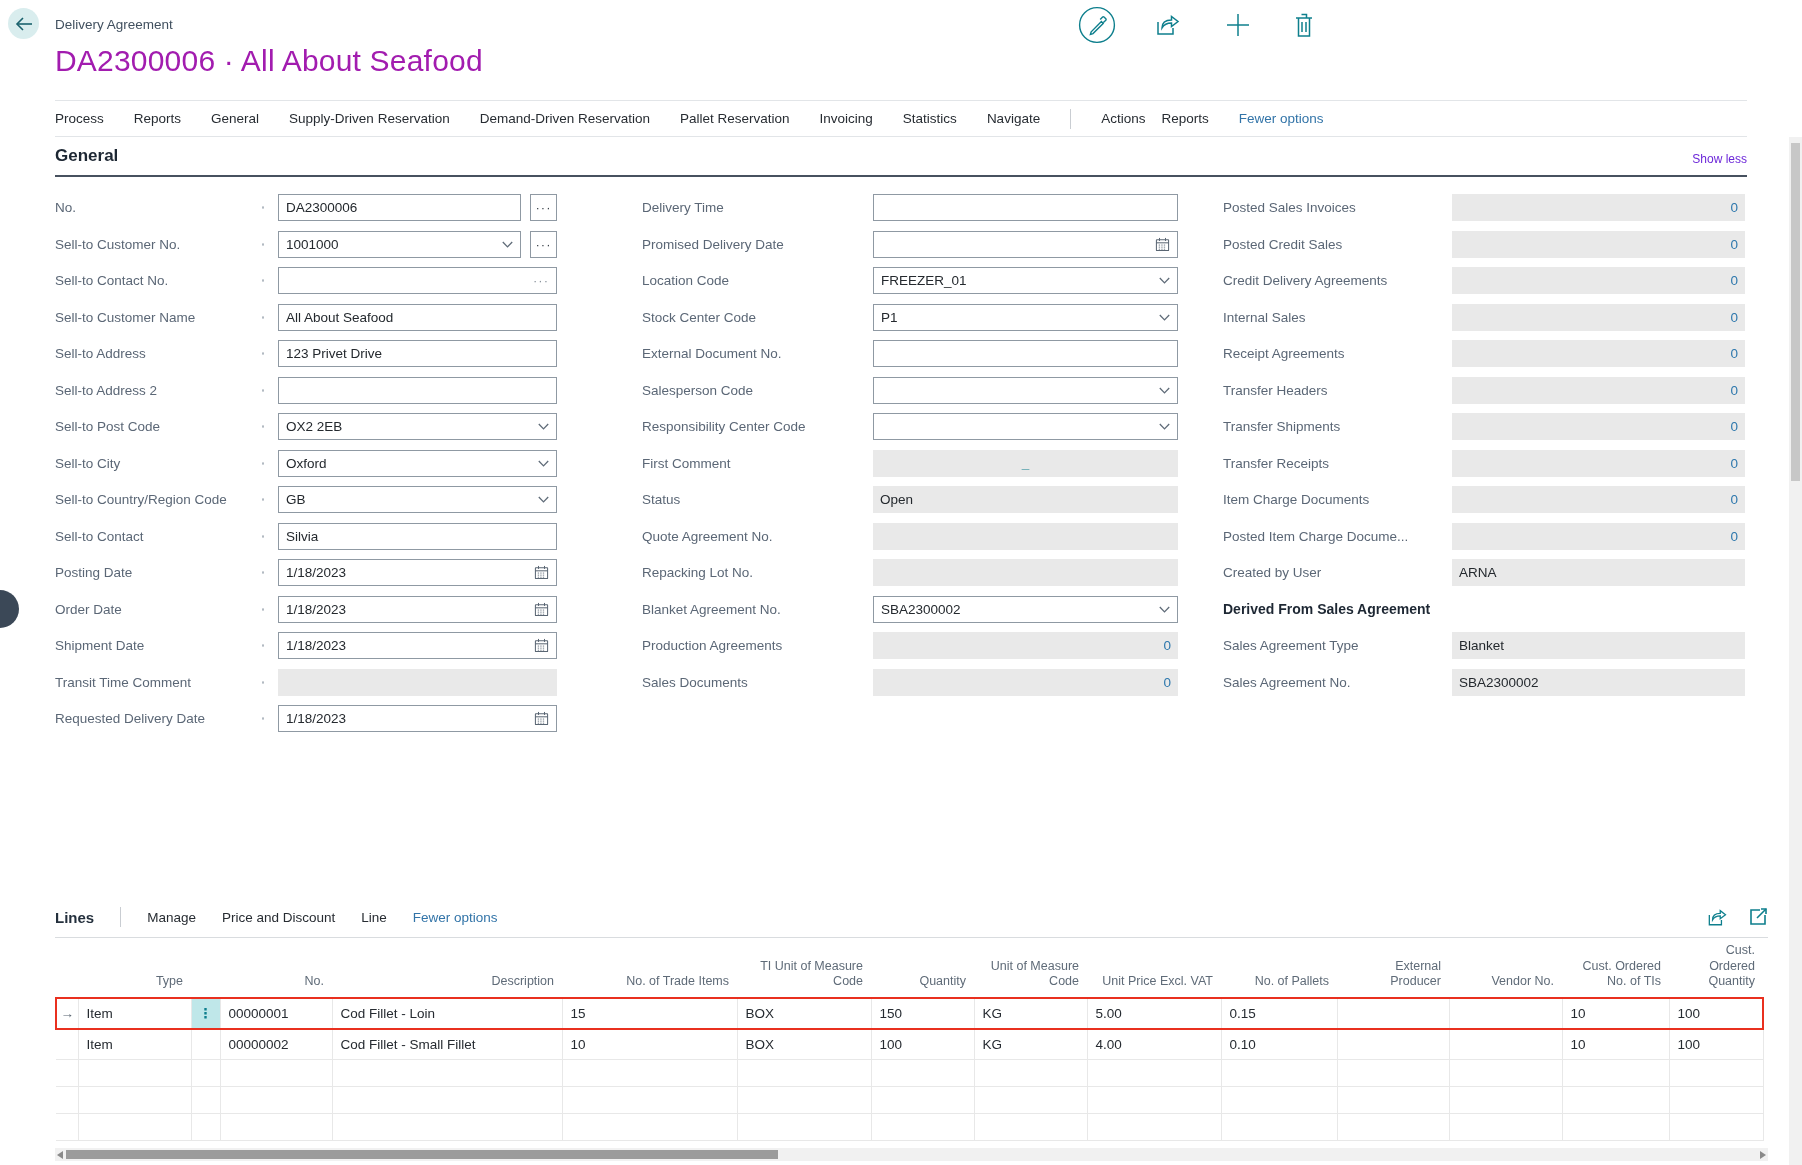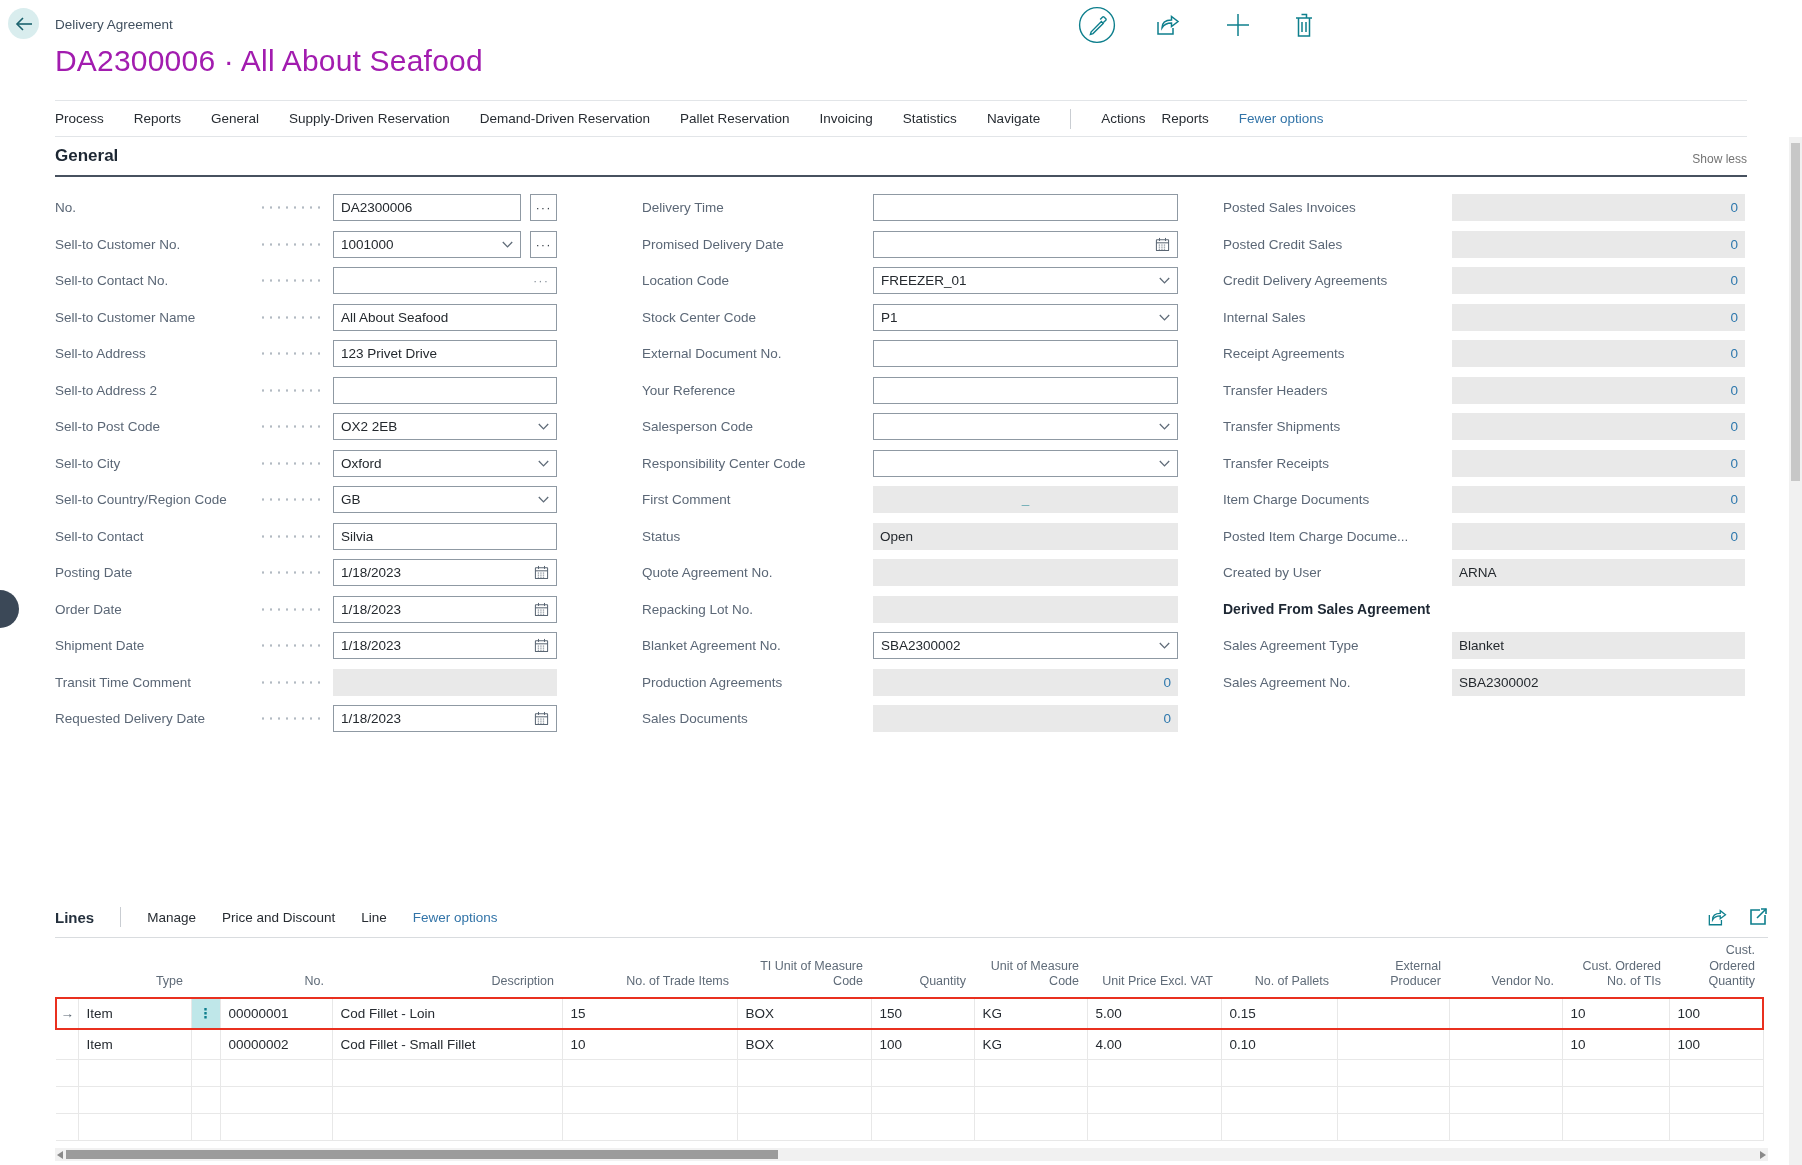--- a/index.html
+++ b/index.html
@@ -21,36 +21,36 @@
              display:flex; align-items:center; gap:30px; font-size:13.5px; color:#272c32; }
   .menu-item { cursor:pointer; white-space:nowrap; }
   .menu-divider { width:1px; height:20px; background:#c9cdd2; }
   .menu-link { color:#3274a8; cursor:pointer; }
 
   
   .general { position:absolute; left:55px; top:146px; width:1692px; }
   .general-head { display:flex; align-items:flex-end; justify-content:space-between;
                   border-bottom:2px solid #47515f; padding-bottom:9px; }
   .general-title { font-size:17px; font-weight:bold; color:#1d2733; }
-  .show-less { font-size:12px; color:#737373; cursor:pointer; }
+  .show-less { font-size:12px; color:#6d28d9; cursor:pointer; }
 
   .form { position:relative; margin-top:17px; height:672px; }
   .fcol { position:absolute; top:0; }
   .fcol1 { left:0;    width:502px; }
   .fcol2 { left:587px; width:536px; }
   .fcol3 { left:1168px; width:522px; }
 
   .field { display:flex; align-items:center; height:27px; margin-bottom:9.5px; }
   .flabel { font-size:13.5px; color:#5b6776; white-space:nowrap; overflow:hidden; }
   .fcol1 .flabel { width:200px; } .fcol2 .flabel { width:214px; } .fcol3 .flabel { width:214px; }
   .leader { flex:1; height:3px; margin:0 10px 0 4px; align-self:center;
             background-image:radial-gradient(circle,#b2bac2 1px,transparent 1.3px);
             background-size:8px 3px; background-repeat:repeat-x; background-position:left center; }
   .ctrl { display:flex; align-items:center; }
-  .fcol1 .ctrl { width:224px; } .fcol2 .ctrl { width:305px; } .fcol3 .ctrl { width:293px; }
+  .fcol1 .ctrl { width:279px; } .fcol2 .ctrl { width:305px; } .fcol3 .ctrl { width:293px; }
   .input { flex:1; height:27px; border:1px solid #8f99a3; background:#fff; display:flex;
            align-items:center; padding:0 7px; font-size:13.5px; color:#24292e; overflow:hidden; }
   .input .val { flex:1; white-space:nowrap; overflow:hidden; }
   .input.disabled { background:#e9e9e9; border:none; }
   .input.flow { background:#e9e9e9; border:none; }
   .input.flow .val { text-align:right; color:#2e78ad; cursor:pointer; }
   .input .comment-mark { color:#0e7f8d; font-weight:bold; }
   .assist-btn { width:27px; height:27px; margin-left:9px; border:1px solid #8f99a3; background:#fff;
                 display:flex; align-items:center; justify-content:center; font-size:13px; color:#3c434b;
                 letter-spacing:1px; cursor:pointer; }
@@ -431,29 +431,20 @@
                 <span class="icon-slot">
                   <svg width="11" height="7" viewBox="0 0 11 7" fill="none" stroke="#5f6b78" stroke-width="1.3">
                     <path d="M0.8 1 L5.5 5.9 L10.2 1"></path>
                   </svg>
                 </span>
               </span>
             </span>
           </div>
           <div class="field">
             <span class="flabel">External Document No.</span>
-            <span class="leader"></span>
-            <span class="ctrl">
-              <span class="input">
-                <span class="val"></span>
-              </span>
-            </span>
-          </div>
-          <div class="field">
-            <span class="flabel">Your Reference</span>
             <span class="leader"></span>
             <span class="ctrl">
               <span class="input">
                 <span class="val"></span>
               </span>
             </span>
           </div>
           <div class="field">
             <span class="flabel">Salesperson Code</span>
             <span class="leader"></span>

